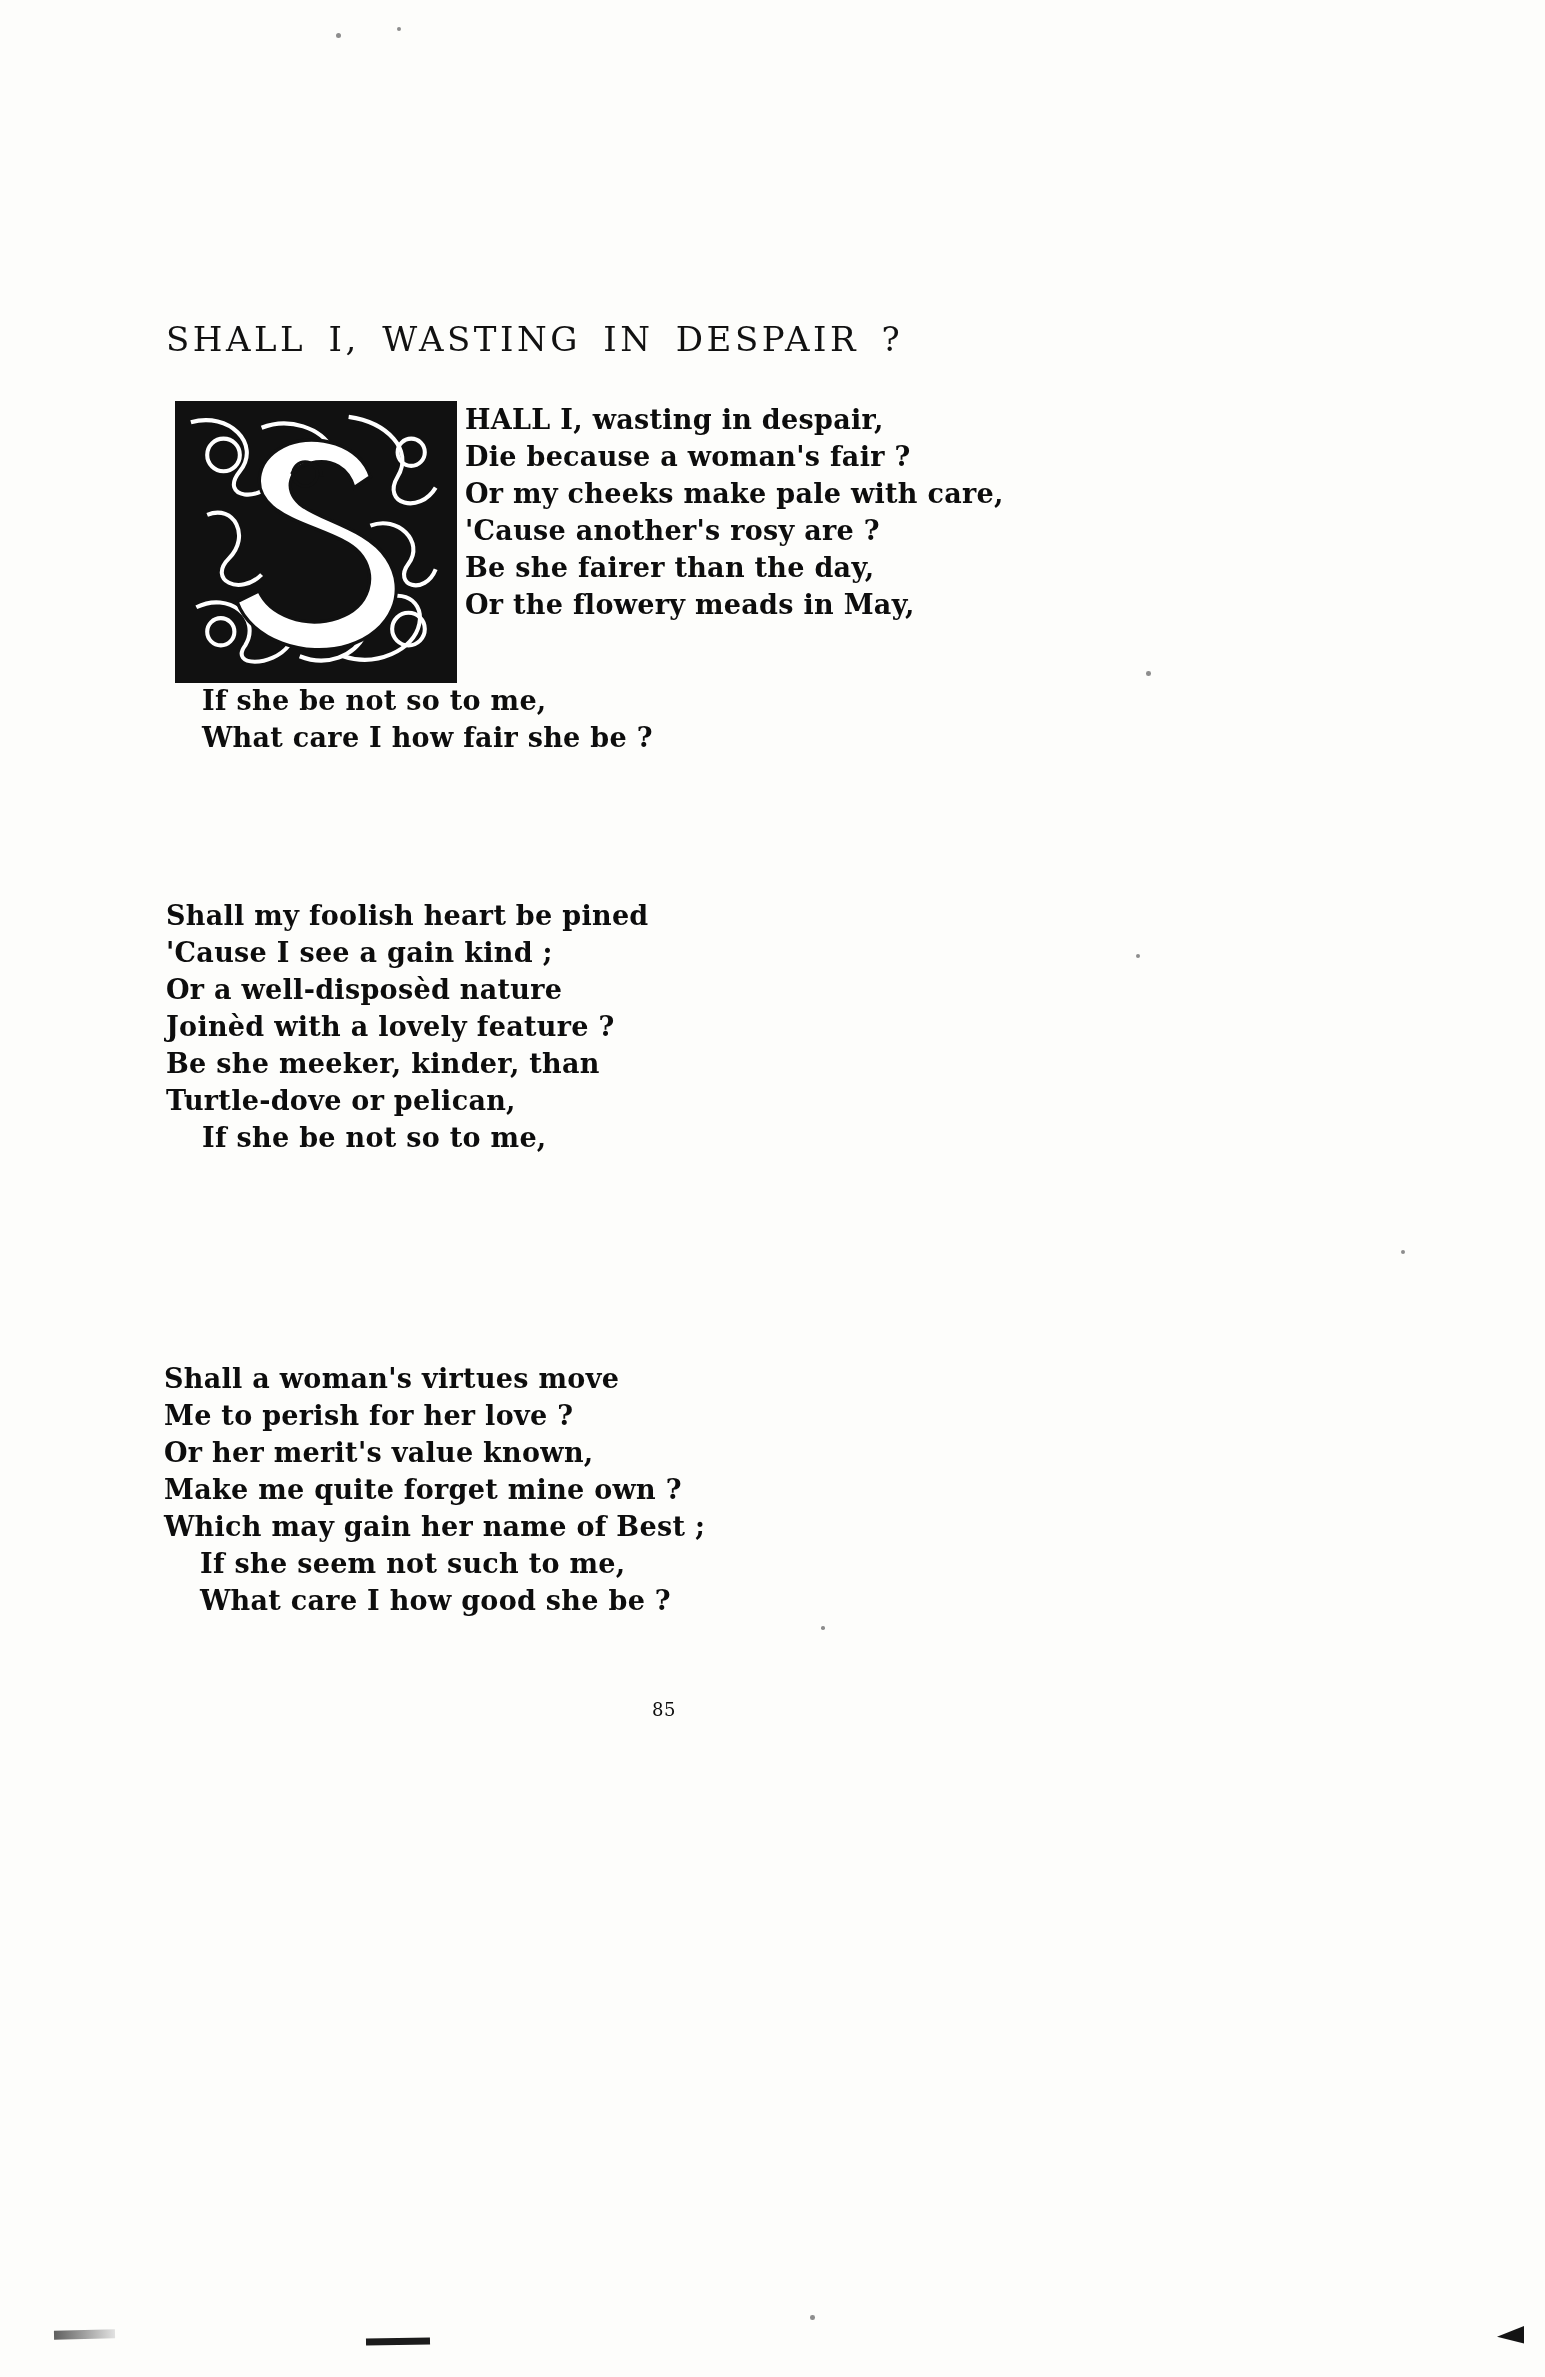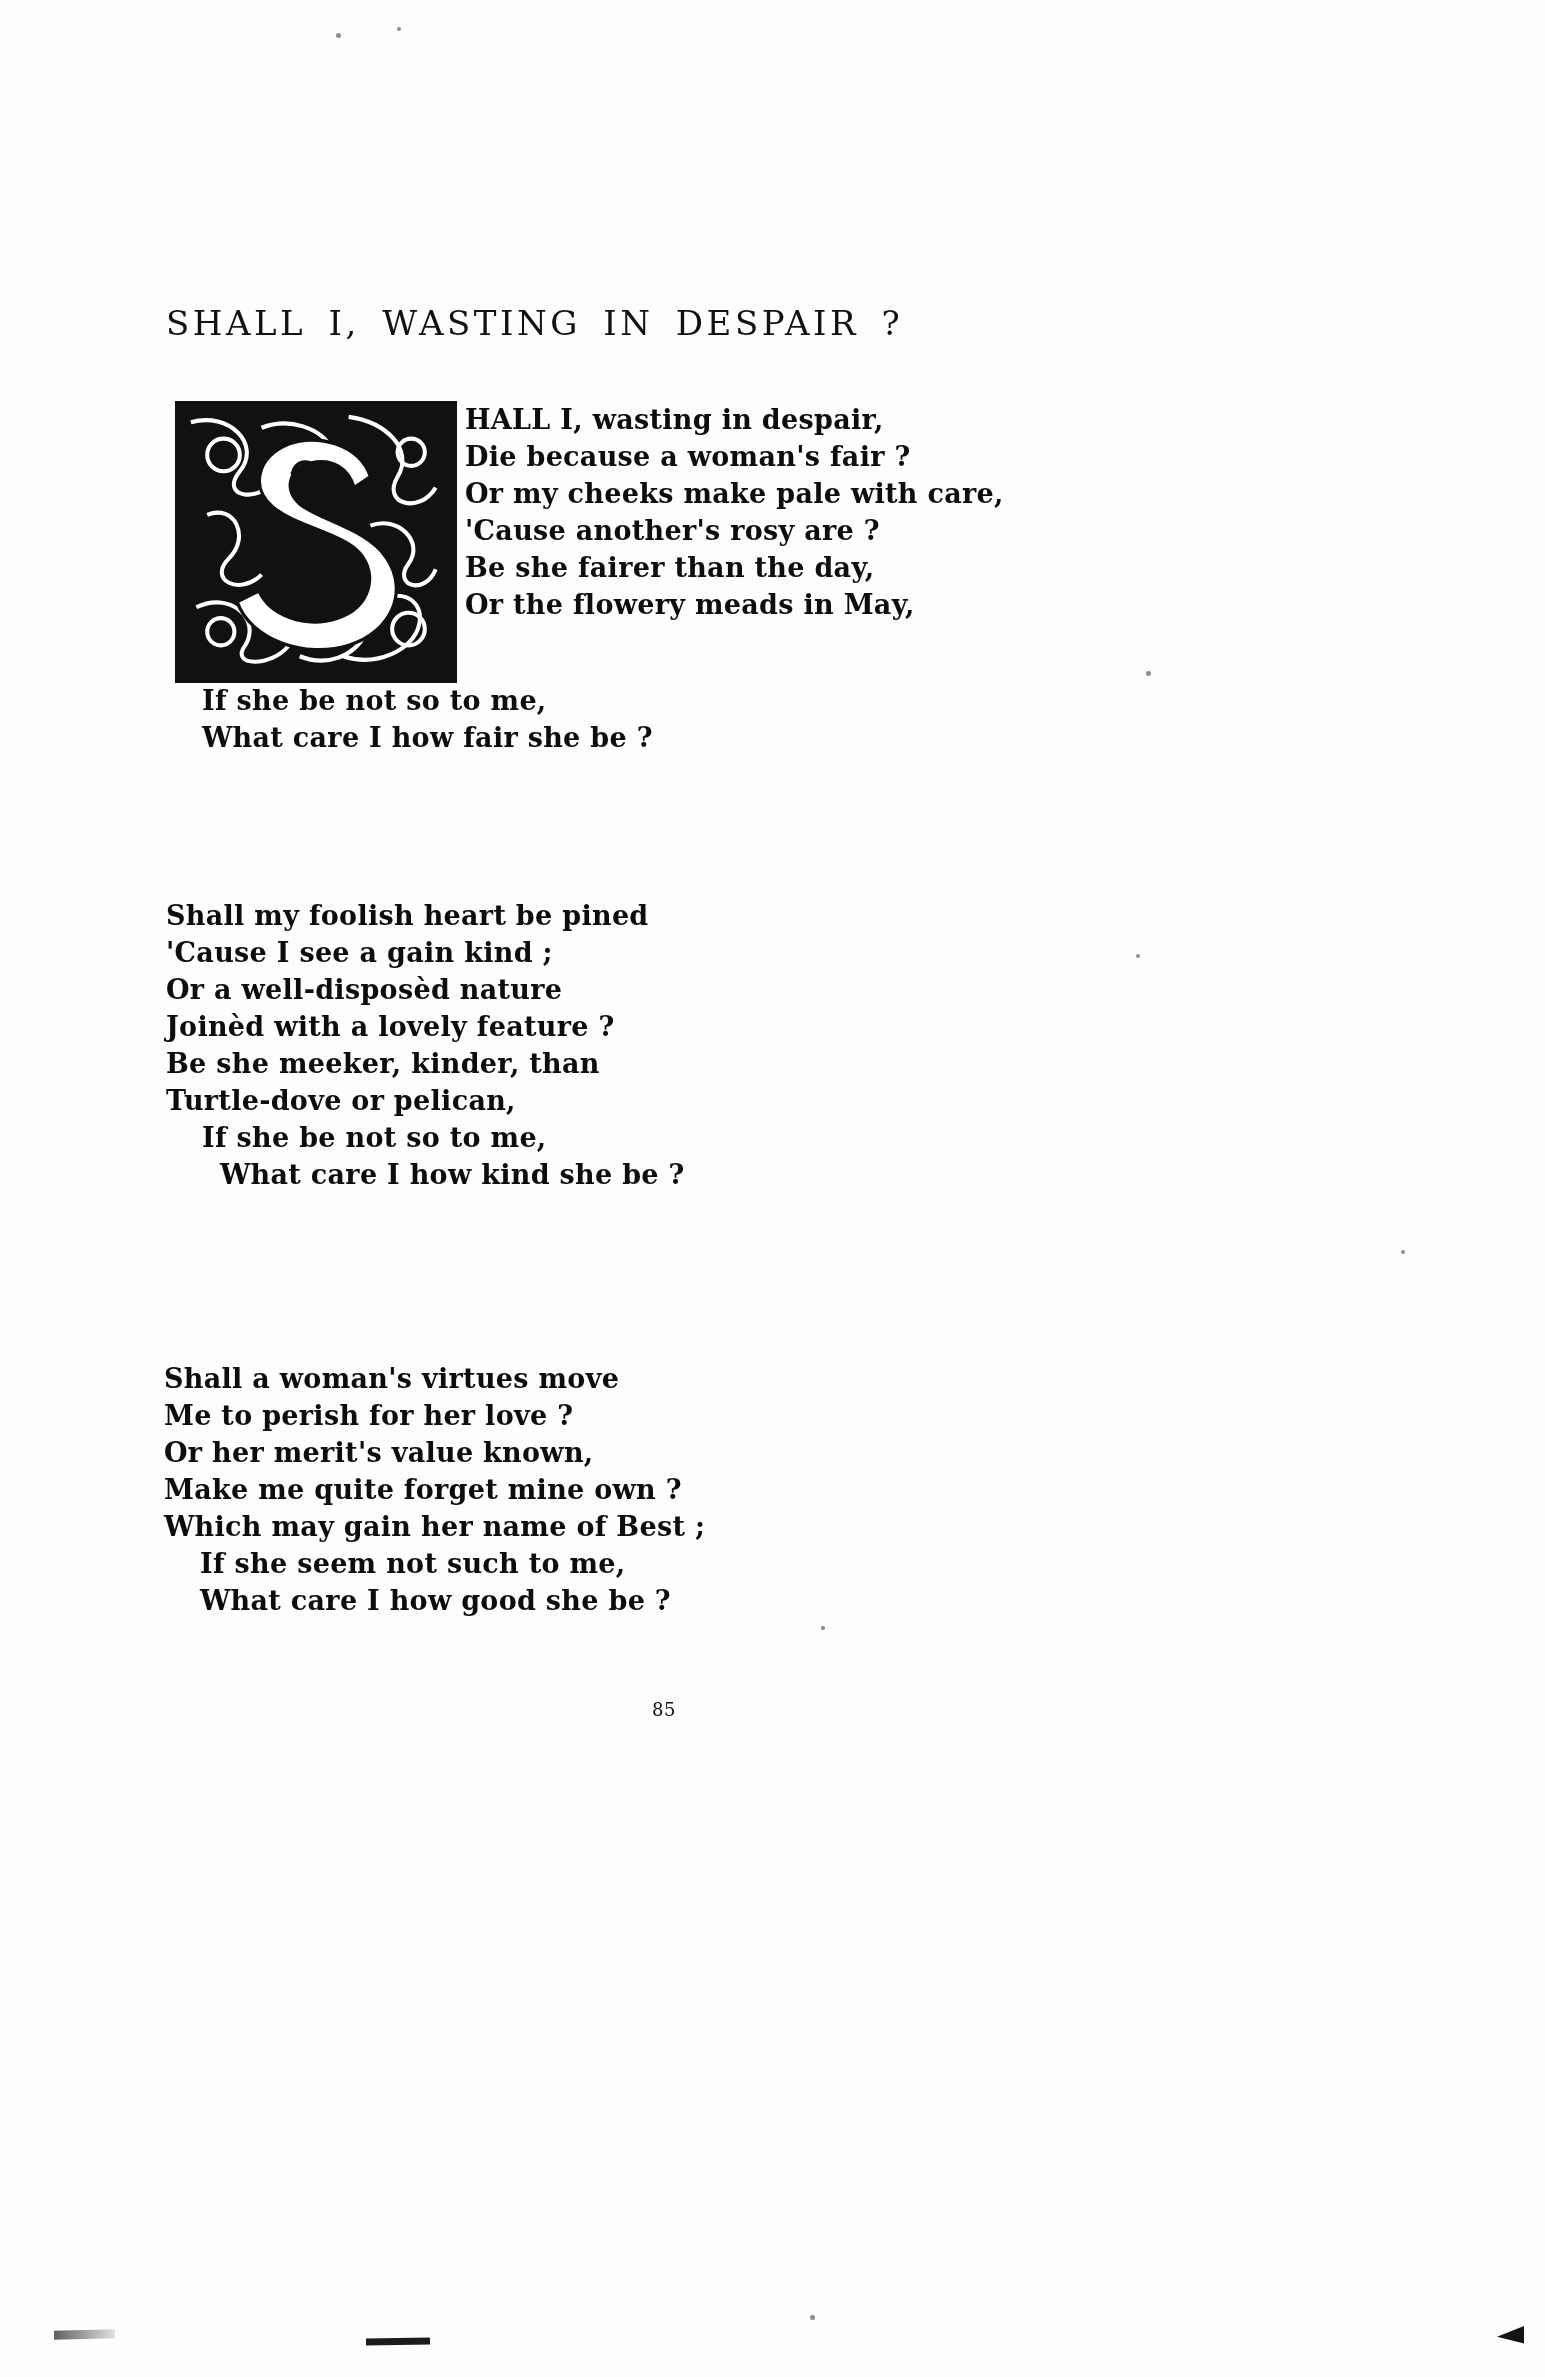--- a/index.html
+++ b/index.html
@@ -19,21 +19,21 @@
   .page {
     position: absolute;
     inset: 0;
     background: #fdfdfb;
   }
 
   
   .poem-title {
     position: absolute;
     left: 166px;
-    top: 303px;
+    top: 319px;
     font-family: "DejaVu Serif", serif;
     font-size: 34px;
     letter-spacing: 3.5px;
     word-spacing: 8.1px;
     color: #111;
     white-space: nowrap;
   }
 
   
   .initial-block {
@@ -197,21 +197,20 @@
   </div>
 
   <div class="stanza" id="stanza-2">
     <span class="ln">Shall my foolish heart be pined</span>
     <span class="ln">'Cause I see a gain kind ;</span>
     <span class="ln">Or a well-disposèd nature</span>
     <span class="ln">Joinèd with a lovely feature ?</span>
     <span class="ln">Be she meeker, kinder, than</span>
     <span class="ln">Turtle-dove or pelican,</span>
     <span class="ln ind-1">If she be not so to me,</span>
-    <span class="ln ind-2">What care I how kind she be ?</span>
   </div>
 
   <div class="stanza" id="stanza-3">
     <span class="ln">Shall a woman's virtues move</span>
     <span class="ln">Me to perish for her love ?</span>
     <span class="ln">Or her merit's value known,</span>
     <span class="ln">Make me quite forget mine own ?</span>
     <span class="ln">Which may gain her name of Best ;</span>
     <span class="ln ind-1">If she seem not such to me,</span>
     <span class="ln ind-1">What care I how good she be ?</span>

